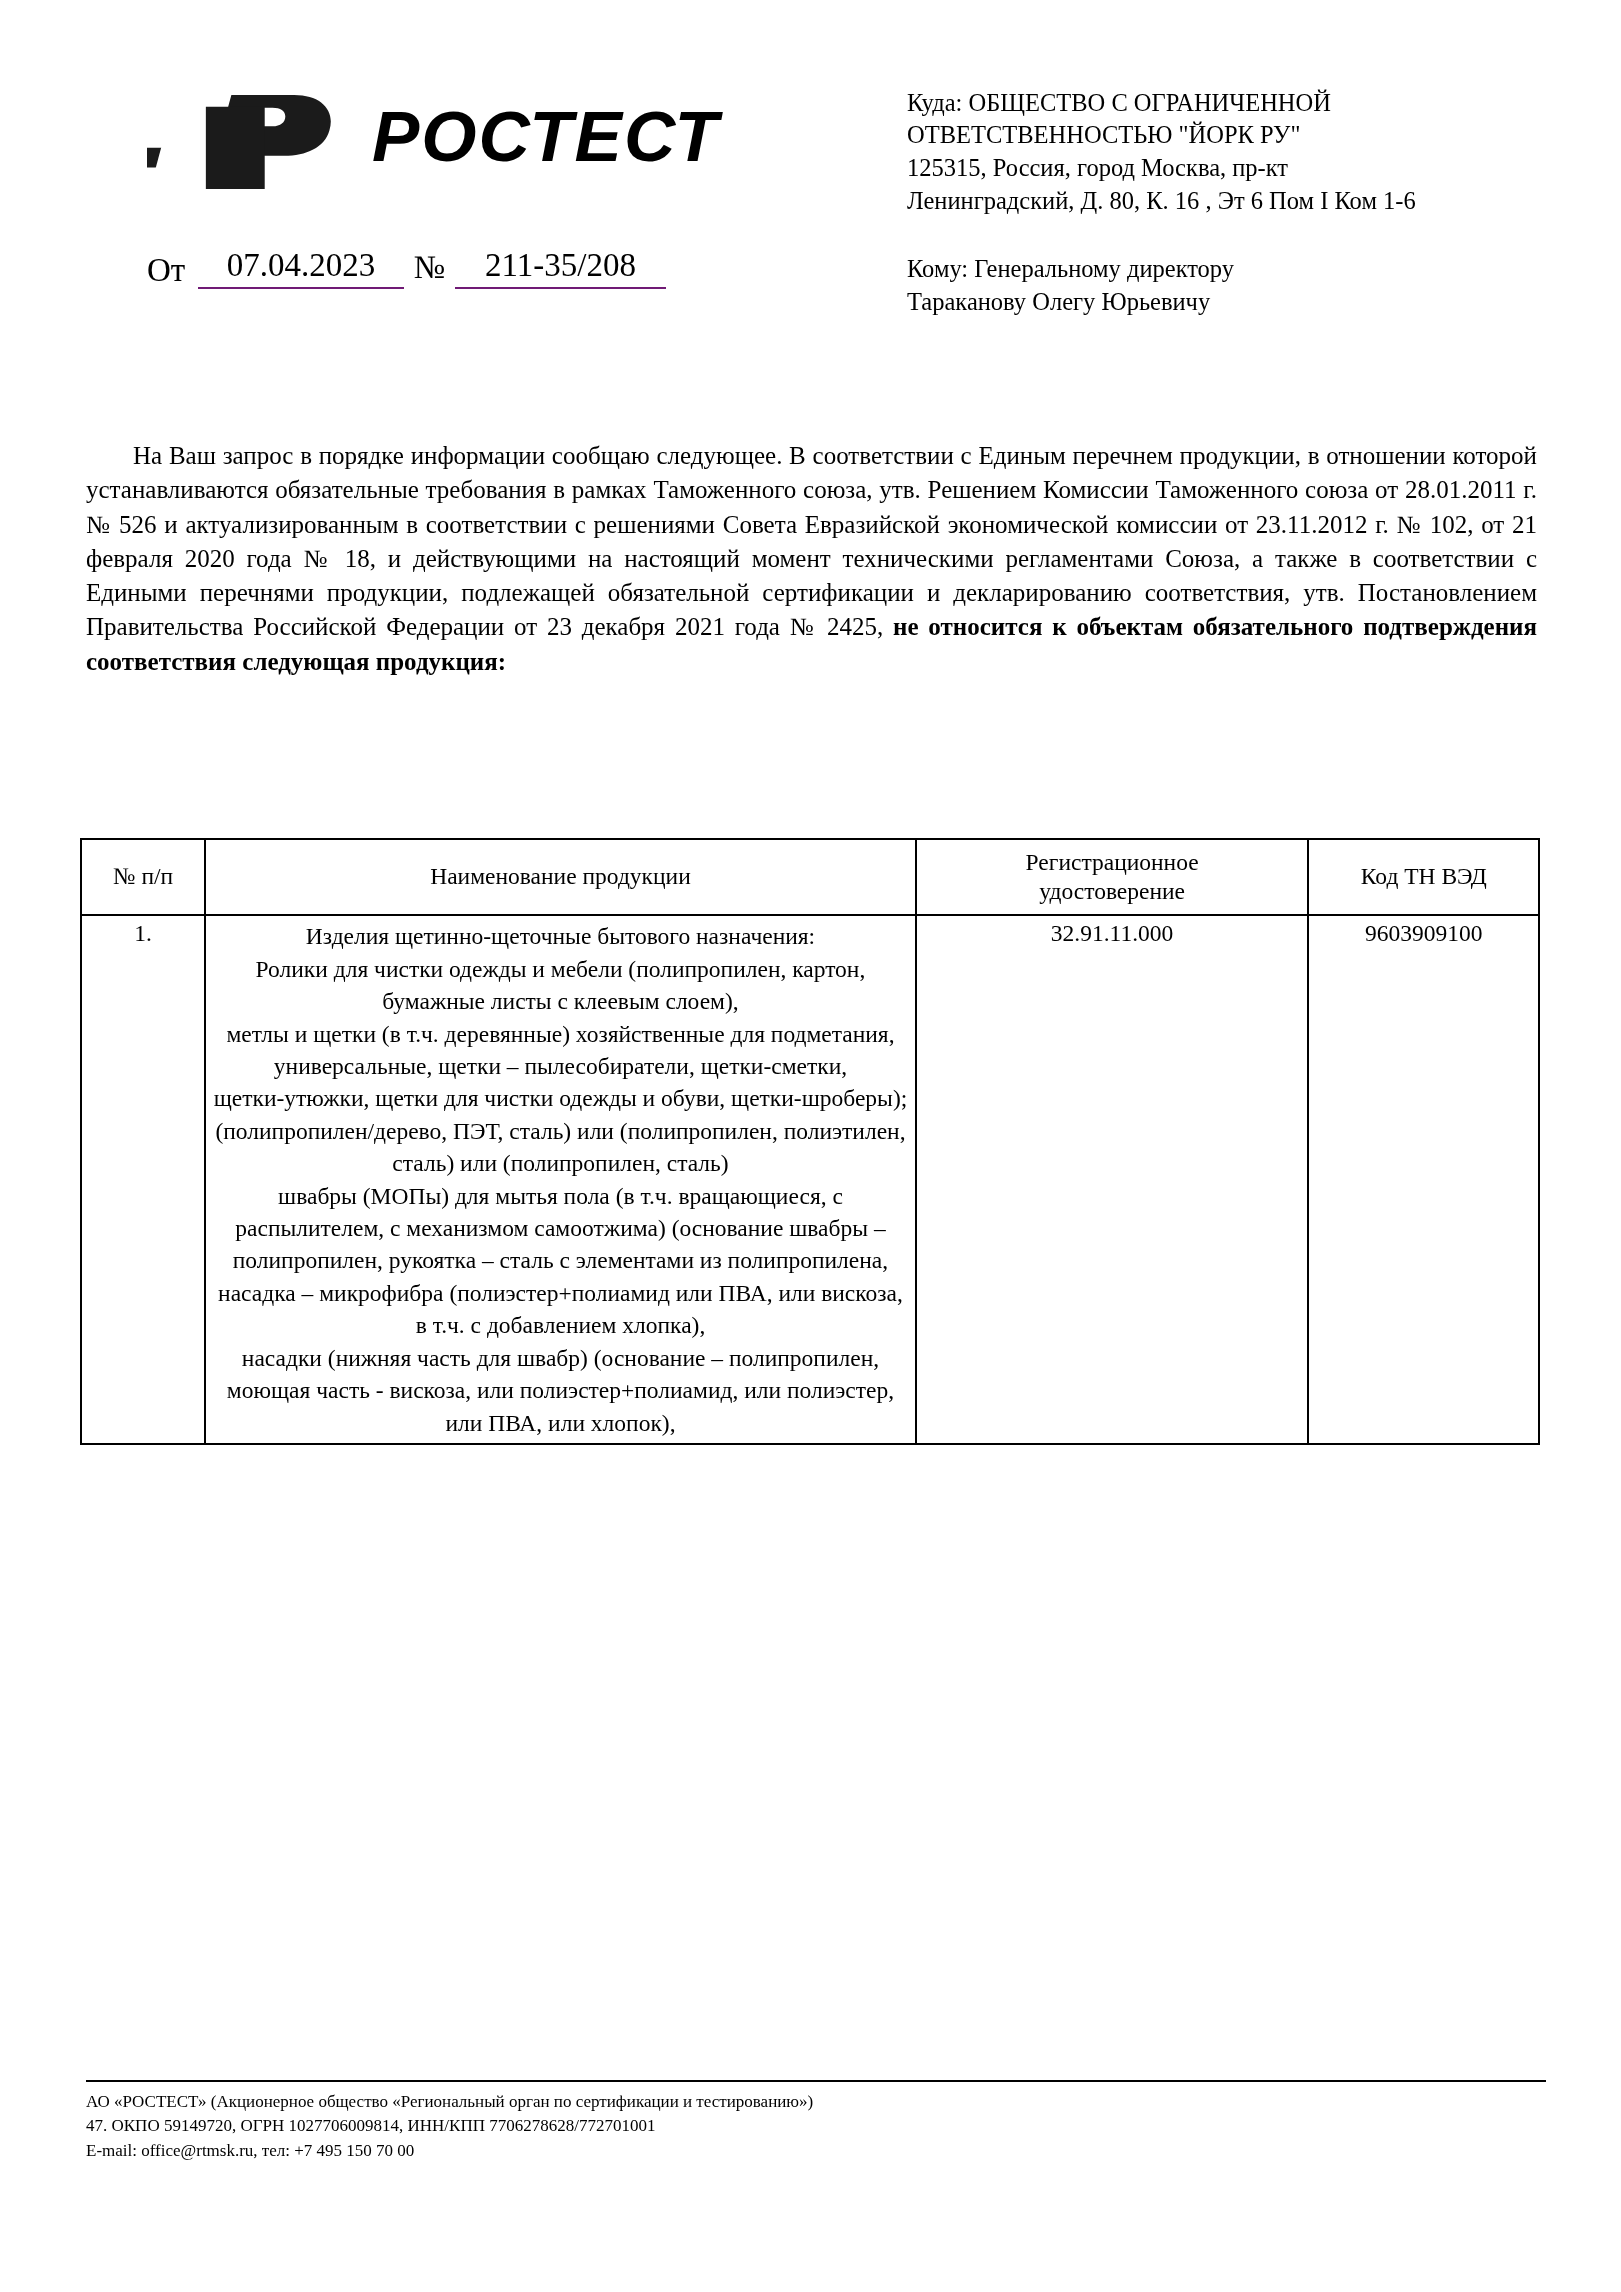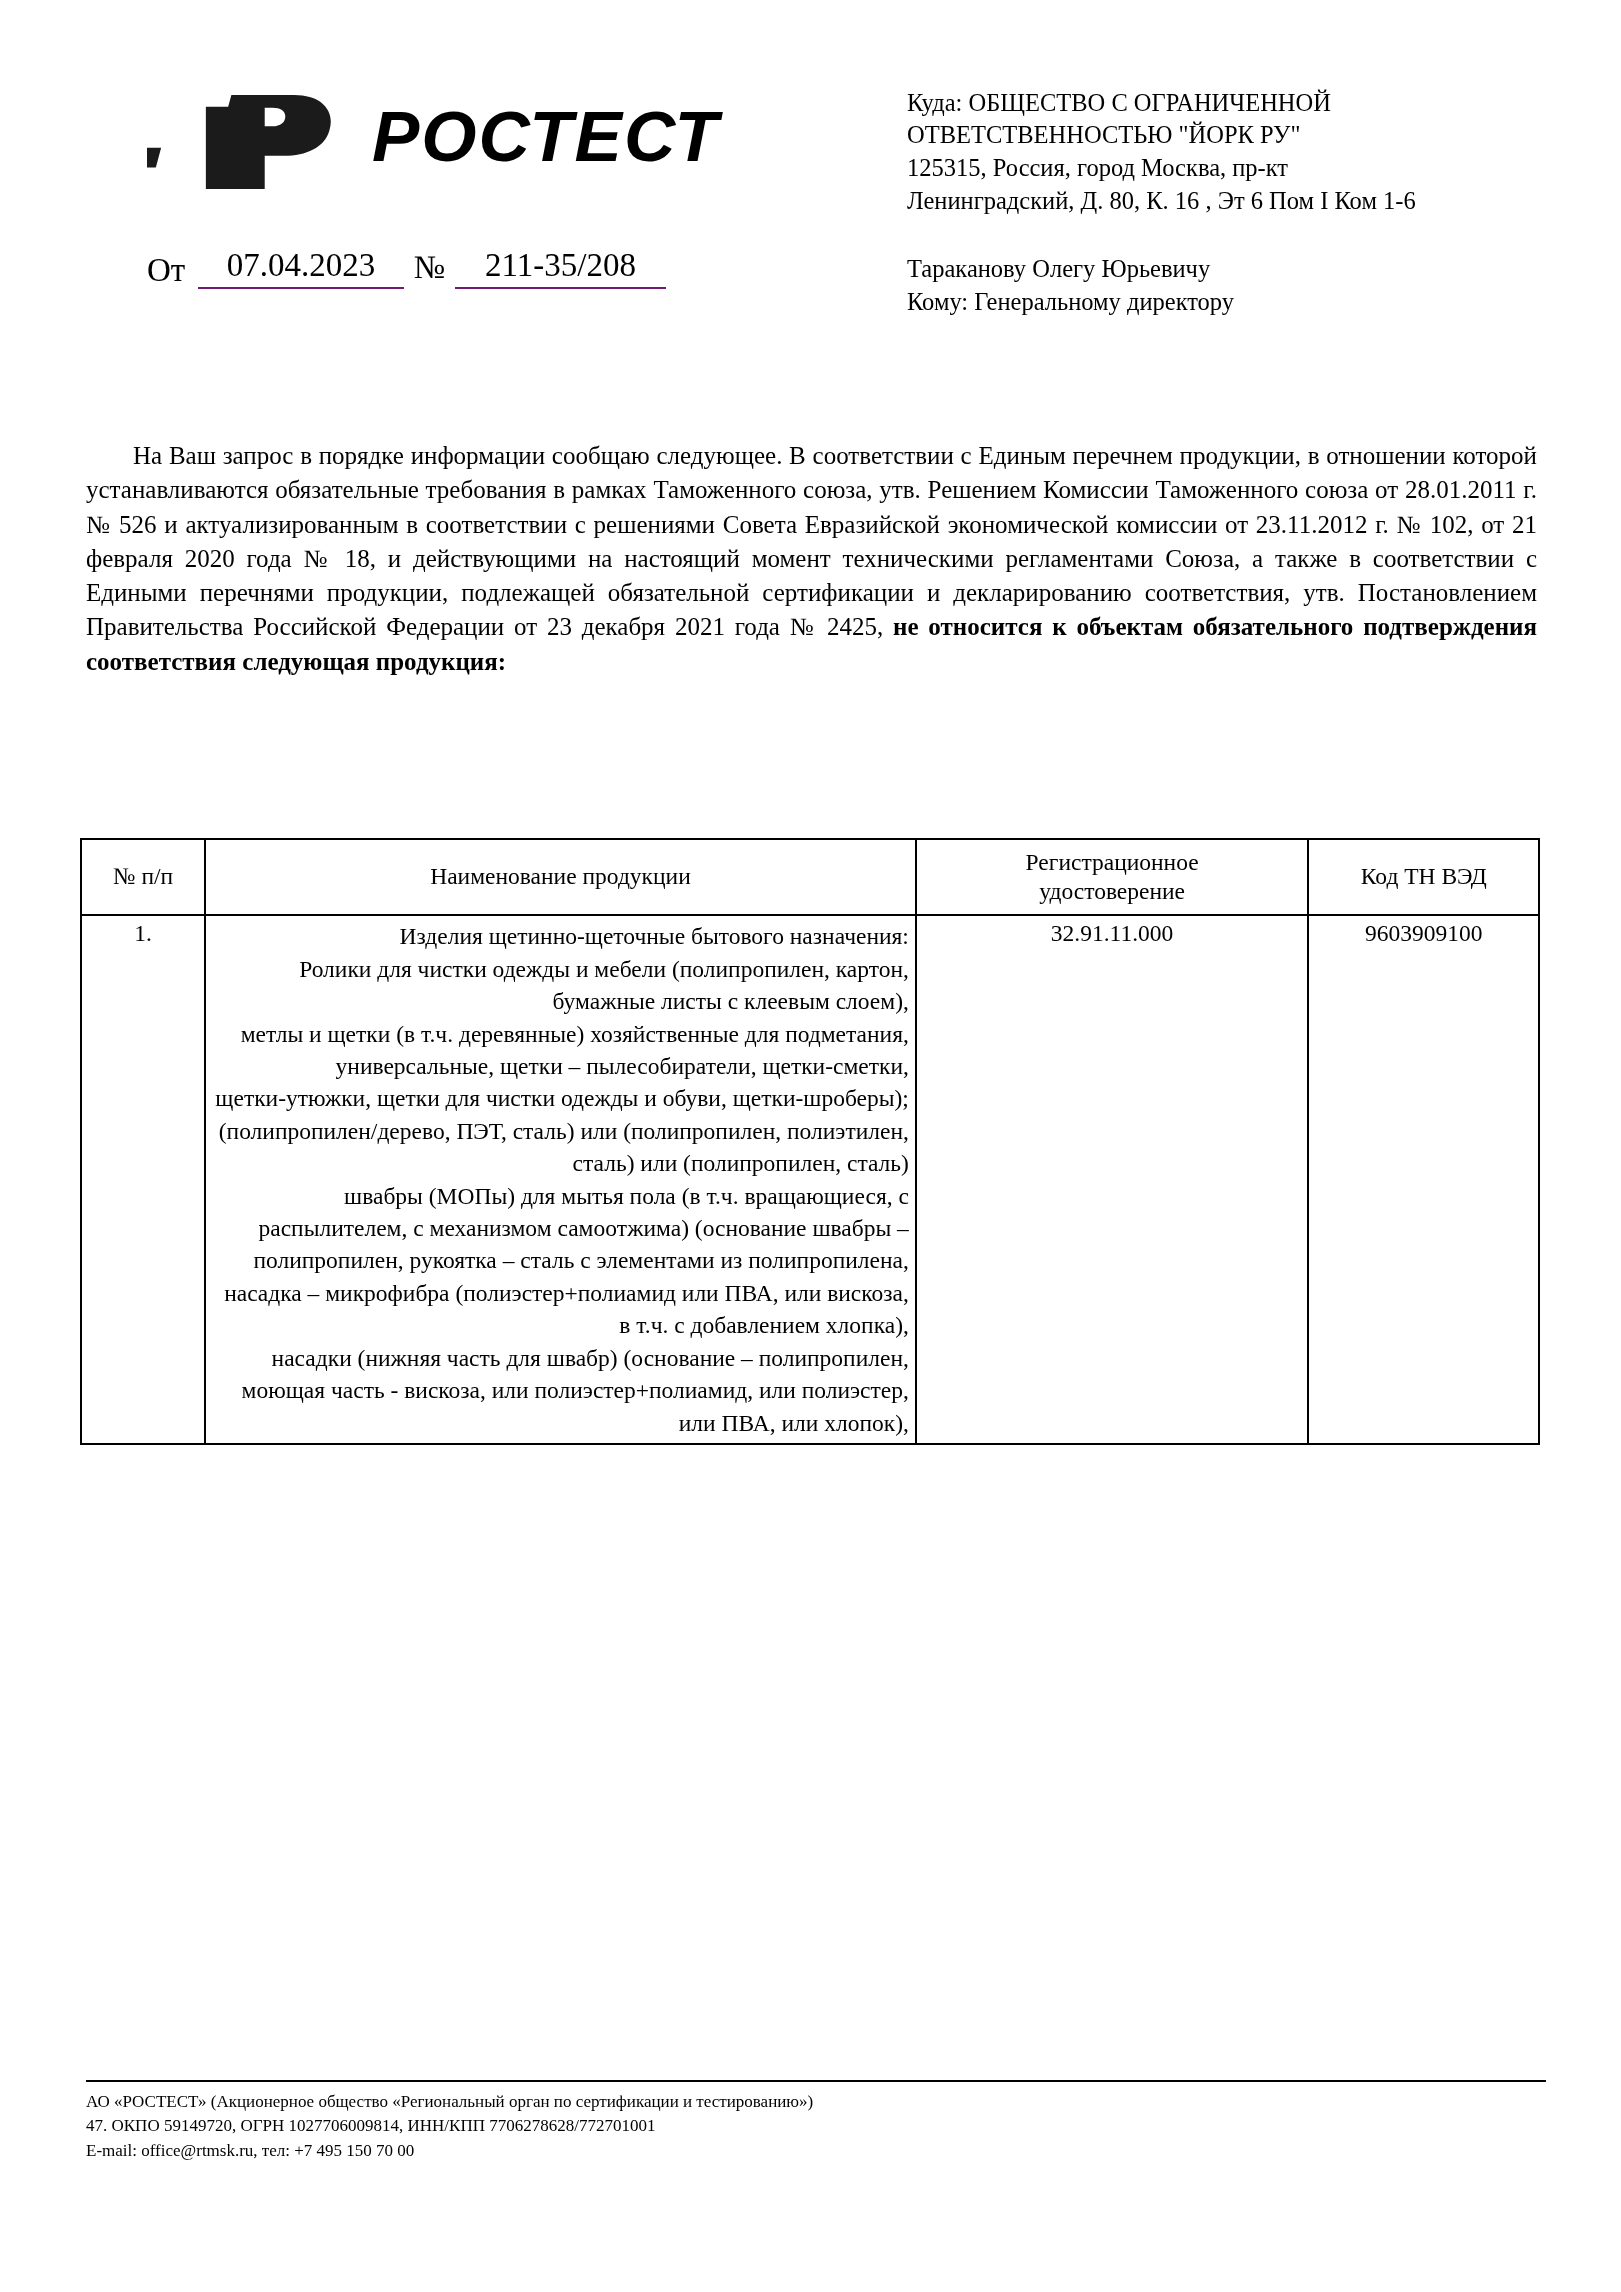--- a/index.html
+++ b/index.html
@@ -143,21 +143,21 @@
     text-align: center;
     vertical-align: middle;
     padding: 7.8px 5.9px;
     line-height: 1.25;
   }
   .col-num { width: 116px; }
   .col-name { width: 727px; }
   .col-reg { width: 392px; }
   .col-code { width: 223px; }
   td.c-num { text-align: center; padding-top: 9.8px; }
-  td.c-name { text-align: right; line-height: 1.38; padding-top: 9.8px; padding-bottom: 13.7px;}
+  td.c-name { text-align: center; line-height: 1.38; padding-top: 9.8px; padding-bottom: 13.7px;}
   td.c-reg { text-align: center; padding-top: 9.8px; }
   td.c-code { text-align: center; padding-top: 9.8px; }
 
   
   .footer {
     position: absolute;
     left: 86px;
     top: 2080px;
     width: 1460px;
     border-top: 2px solid #000;
@@ -197,22 +197,22 @@
     </div>
 
     <div class="addressee">
       <div class="line">Куда: ОБЩЕСТВО С ОГРАНИЧЕННОЙ</div>
       <div class="line">ОТВЕТСТВЕННОСТЬЮ "ЙОРК РУ"</div>
       <div class="line">125315, Россия, город Москва, пр-кт</div>
       <div class="line">Ленинградский, Д. 80, К. 16 , Эт 6 Пом I Ком 1-6</div>
     </div>
 
     <div class="recipient">
+      <div class="line">Кому: Генеральному директору</div>
       <div class="line">Тараканову Олегу Юрьевичу</div>
-      <div class="line">Кому: Генеральному директору</div>
     </div>
   </div>
 
   <div class="body-text">
     <span>На Ваш запрос в порядке информации сообщаю следующее. В соответствии с Единым перечнем продукции, в отношении которой устанавливаются обязательные требования в рамках Таможенного союза, утв. Решением Комиссии Таможенного союза от 28.01.2011 г. № 526 и актуализированным в соответствии с решениями Совета Евразийской экономической комиссии от 23.11.2012 г. № 102, от 21 февраля 2020 года № 18, и действующими на настоящий момент техническими регламентами Союза, а также в соответствии с Едиными перечнями продукции, подлежащей обязательной сертификации и декларированию соответствия, утв. Постановлением Правительства Российской Федерации от 23 декабря 2021 года № 2425, </span><b>не относится к объектам обязательного подтверждения соответствия следующая продукция:</b>
   </div>
 
   <div class="table-wrap">
     <table class="main">
       <thead>

